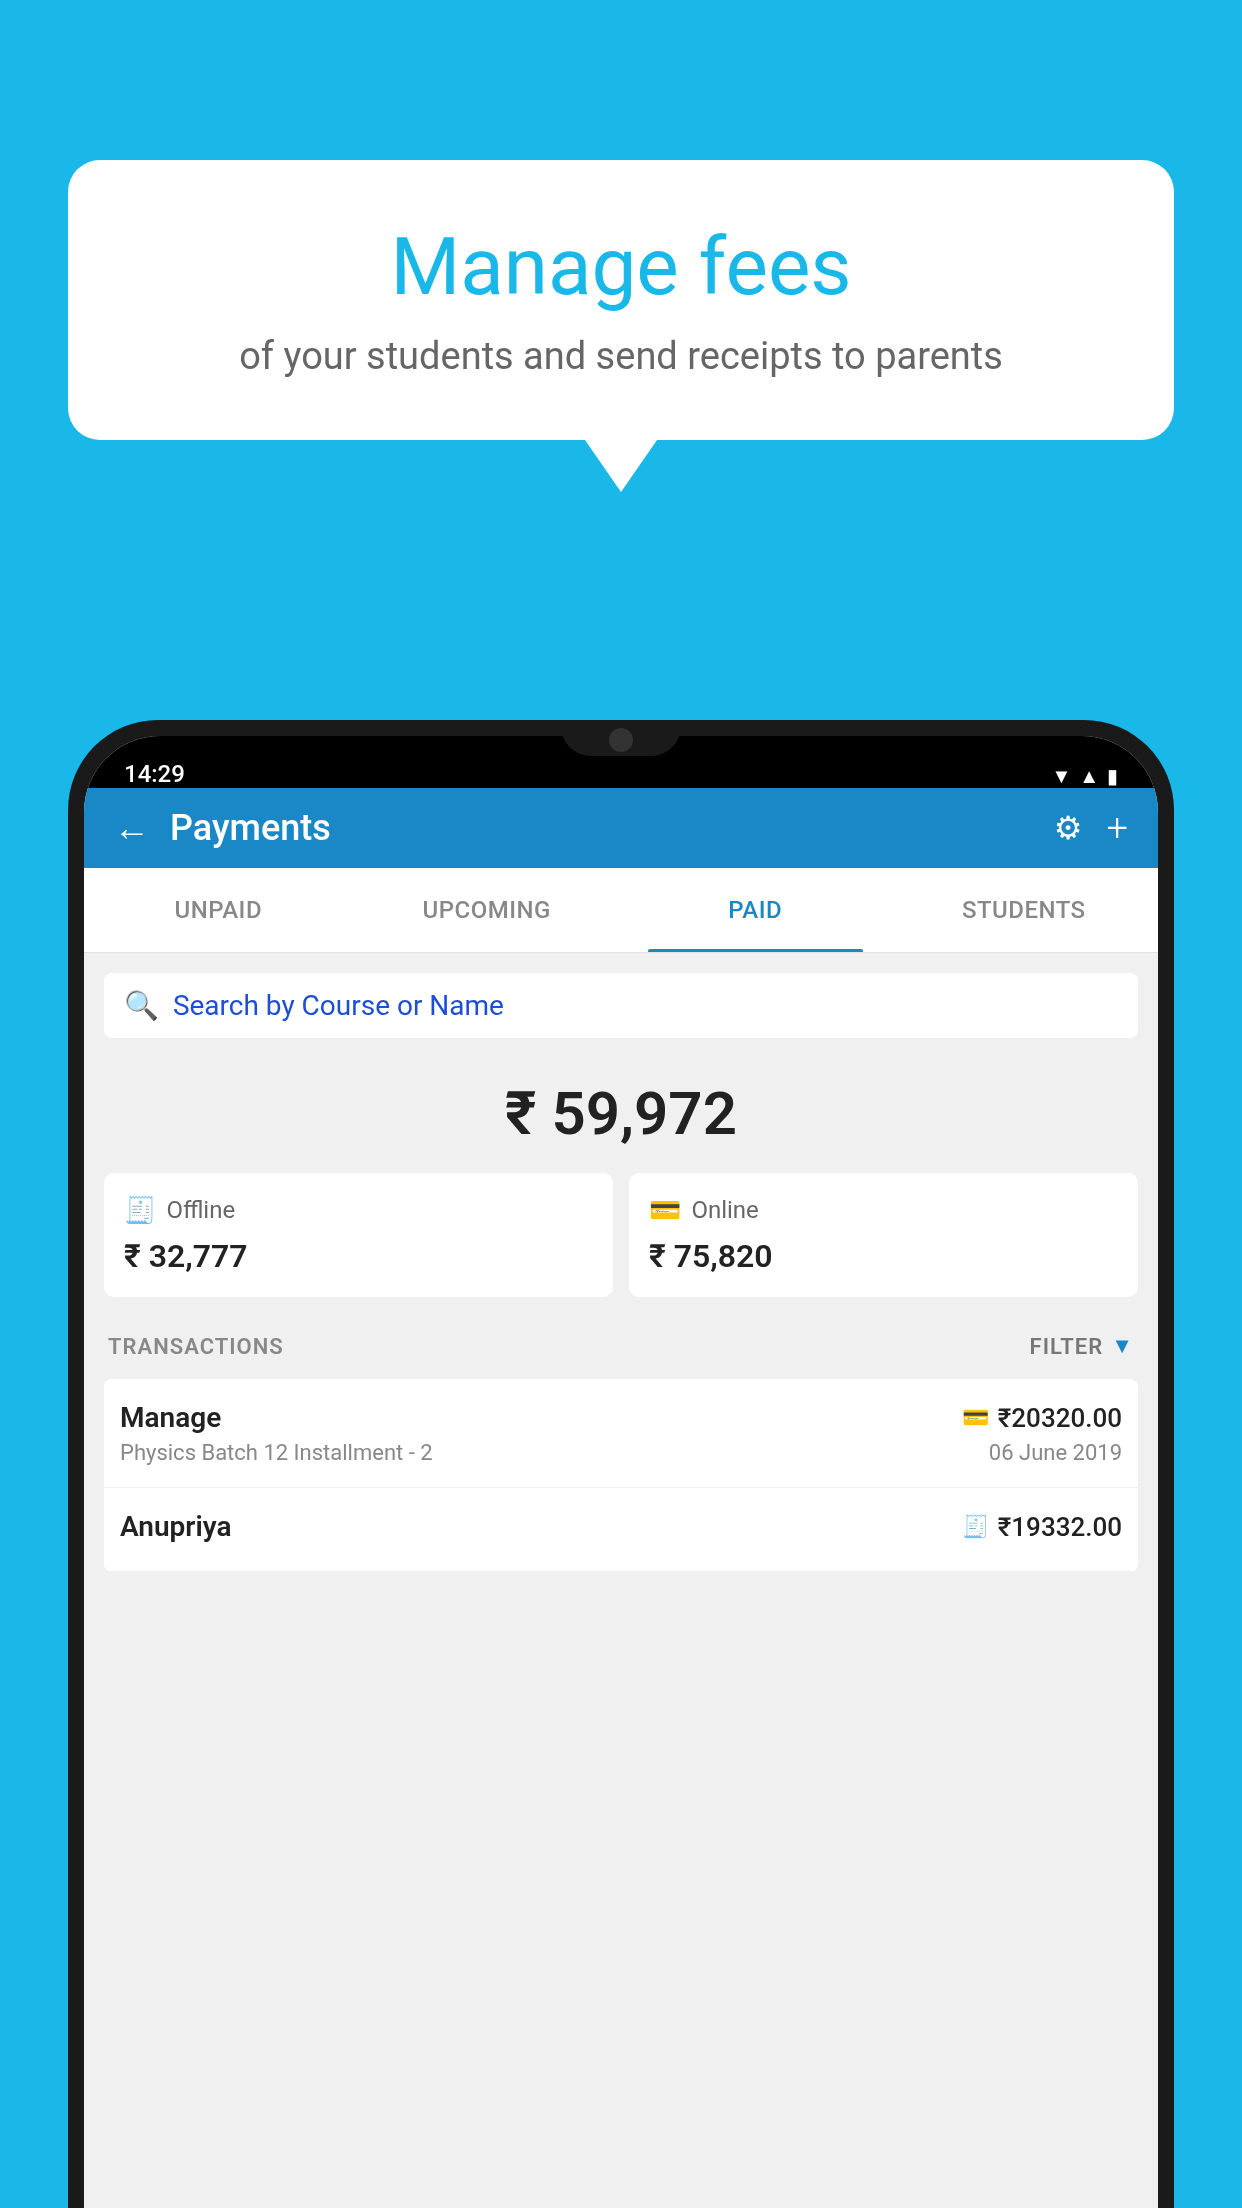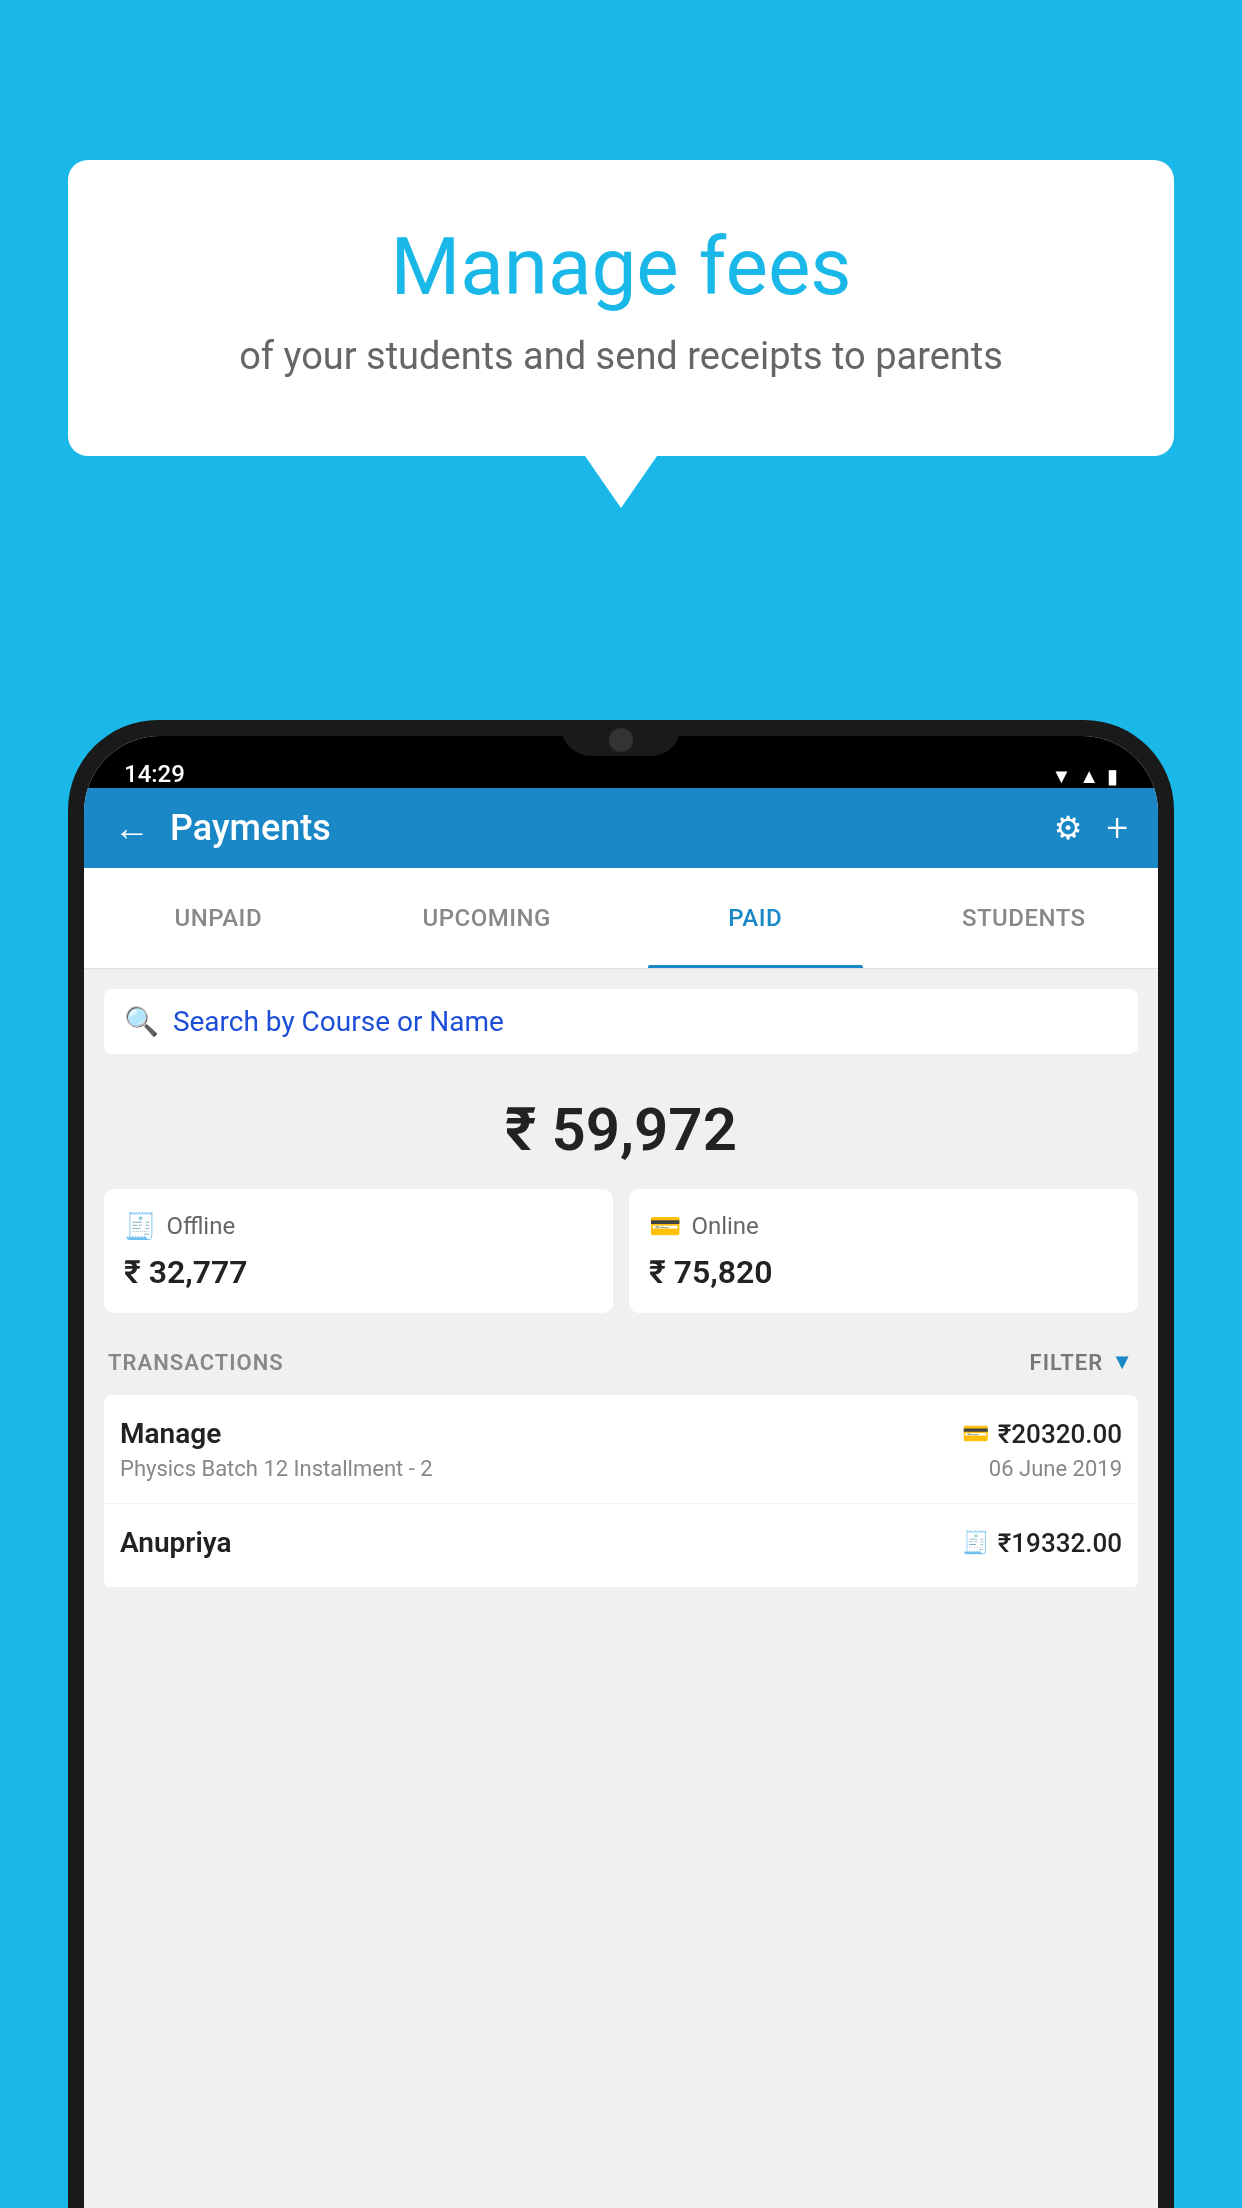--- a/index.html
+++ b/index.html
@@ -12,22 +12,22 @@
       position: relative;
     }
 
     
     .speech-bubble {
       position: absolute;
       top: 160px;
       left: 68px;
       right: 68px;
       background: white;
-      border-radius: 20px;
-      padding: 60px 60px 78px;
+      border-radius: 32px;
+      padding: 60px 60px 62px;
       text-align: center;
     }
     .speech-bubble::after {
       content: '';
       position: absolute;
       bottom: -52px;
       left: 50%;
       transform: translateX(-50%);
       border-width: 52px 36px 0;
       border-style: solid;
@@ -148,21 +148,21 @@
 
     
     .tabs {
       background: white;
       display: flex;
       border-bottom: 1px solid #e0e0e0;
     }
     .tab {
       flex: 1;
       text-align: center;
-      padding: 36px 8px;
+      padding: 28px 8px;
       font-size: 24px;
       font-weight: 500;
       color: #888;
       letter-spacing: 0.5px;
       cursor: pointer;
       position: relative;
     }
     .tab.active {
       color: #1a87c7;
     }

